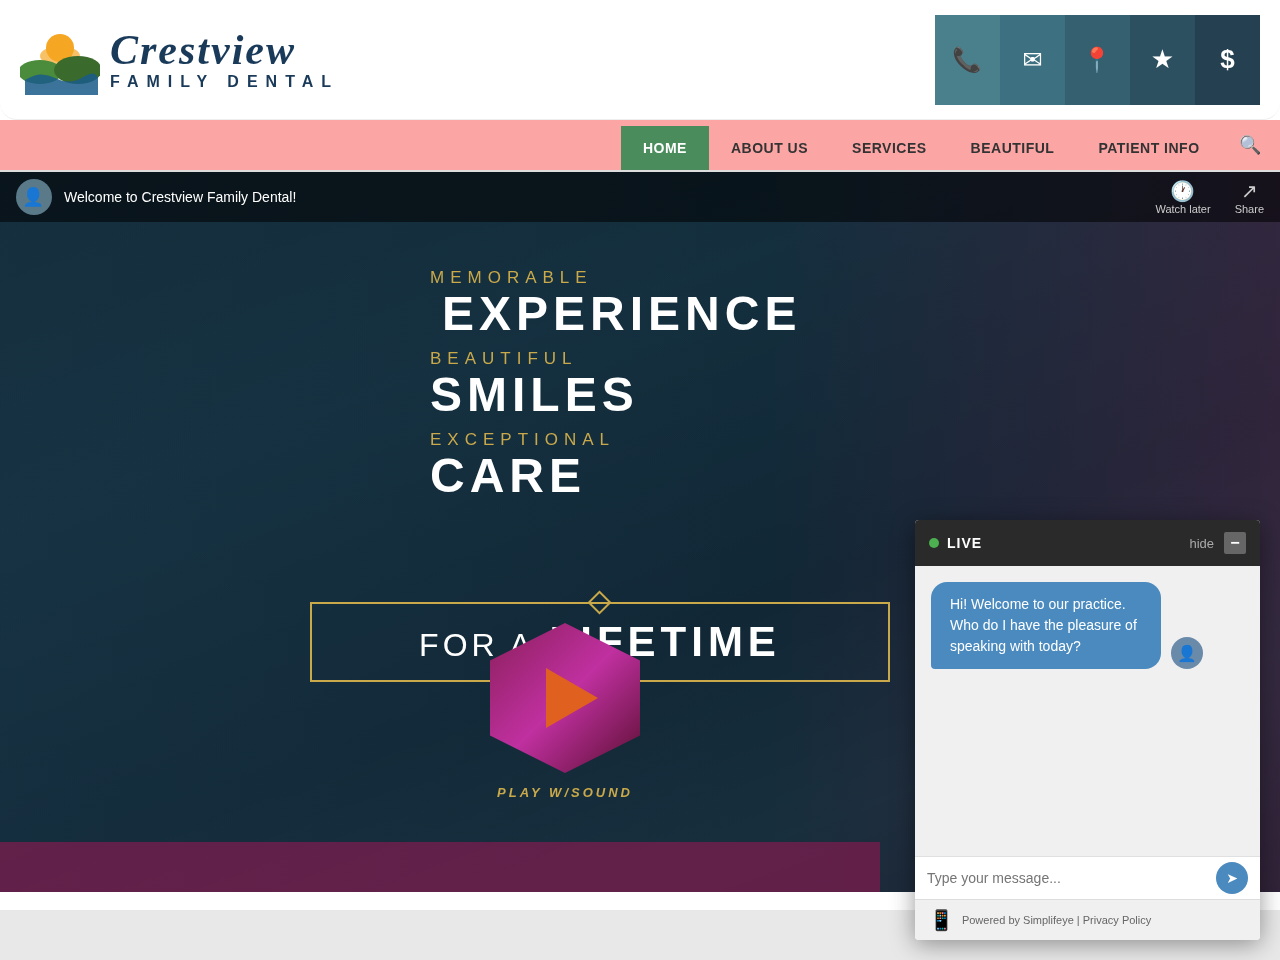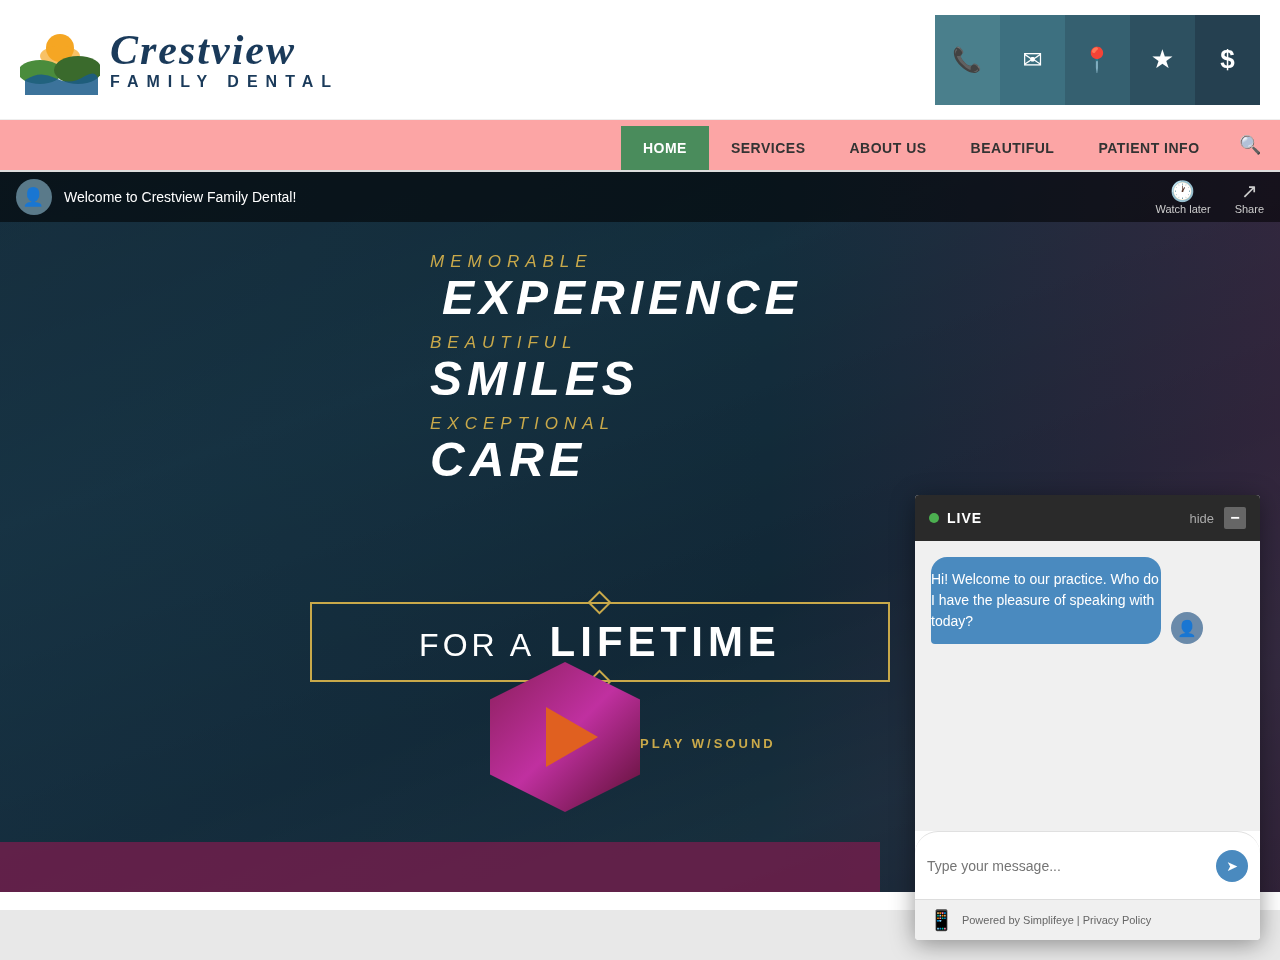--- a/index.html
+++ b/index.html
@@ -1,21 +1,21 @@
 <!DOCTYPE html>
 <html><head>
   <meta charset="utf-8">
   <style>
     * { margin: 0; padding: 0; box-sizing: border-box; }
     body { font-family: Arial, sans-serif; width: 1280px; height: 960px; overflow: hidden; background: #fff; }
   </style>
 </head>
 <body>
 
-<div style="display:flex; align-items:center; justify-content:space-between; background:#fff; padding:10px 20px; height:120px; border-bottom:1px solid #eee;">
+<div style="display:flex; align-items:center; justify-content:space-between; background:#fff; padding:10px 20px; height:120px; border-bottom:1px solid #eee;border-radius:17px;">
   <div style="display:flex; align-items:center; gap:10px;">
 
     <svg width="80" height="80" viewBox="0 0 80 80">
 
       <circle cx="40" cy="28" r="14" fill="#f5a623"></circle>
       <ellipse cx="40" cy="36" rx="20" ry="10" fill="#f5a623" opacity="0.7"></ellipse>
 
       <ellipse cx="20" cy="52" rx="22" ry="12" fill="#4a8c3c"></ellipse>
       <ellipse cx="58" cy="50" rx="24" ry="14" fill="#3a6a2c"></ellipse>
 
@@ -32,22 +32,22 @@
     <button style="width:65px;height:90px;background:#4a7f8c;border:none;color:#fff;font-size:24px;cursor:pointer;display:flex;align-items:center;justify-content:center;">📞</button>
     <button style="width:65px;height:90px;background:#3d7080;border:none;color:#fff;font-size:24px;cursor:pointer;display:flex;align-items:center;justify-content:center;">✉</button>
     <button style="width:65px;height:90px;background:#356070;border:none;color:#fff;font-size:24px;cursor:pointer;display:flex;align-items:center;justify-content:center;">📍</button>
     <button style="width:65px;height:90px;background:#2d5060;border:none;color:#fff;font-size:26px;cursor:pointer;display:flex;align-items:center;justify-content:center;">★</button>
     <button style="width:65px;height:90px;background:#254050;border:none;color:#fff;font-size:26px;font-weight:700;cursor:pointer;display:flex;align-items:center;justify-content:center;">$</button>
   </div>
 </div>
 
 <nav style="display:flex; align-items:flex-end; justify-content:flex-end; background:#fca5a5; border-bottom:2px solid #ddd;">
   <a style="padding:14px 22px;font-size:14px;font-weight:700;color:#fff;background:#4a8c5c;cursor:pointer;text-decoration:none;letter-spacing:0.5px;">HOME</a>
+  <a style="padding:14px 22px;font-size:14px;font-weight:600;color:#333;cursor:pointer;text-decoration:none;letter-spacing:0.5px;">ABOUT US</a>
   <a style="padding:14px 22px;font-size:14px;font-weight:600;color:#333;cursor:pointer;text-decoration:none;letter-spacing:0.5px;">SERVICES</a>
-  <a style="padding:14px 22px;font-size:14px;font-weight:600;color:#333;cursor:pointer;text-decoration:none;letter-spacing:0.5px;">ABOUT US</a>
   <a style="padding:14px 22px;font-size:14px;font-weight:600;color:#333;cursor:pointer;text-decoration:none;letter-spacing:0.5px;">BEAUTIFUL</a>
   <a style="padding:14px 22px;font-size:14px;font-weight:600;color:#333;cursor:pointer;text-decoration:none;letter-spacing:0.5px;">PATIENT INFO</a>
   <button style="padding:14px 18px;font-size:18px;color:#555;cursor:pointer;border:none;background:none;">🔍</button>
 </nav>
 
 <div style="position:relative; width:1280px; height:720px; background:linear-gradient(160deg, #1a3540 0%, #1e4a5a 30%, #163040 60%, #2a4a58 80%, #1a2a38 100%); overflow:hidden;">
 
   <div style="position:absolute;inset:0;background:rgba(15,35,50,0.7);z-index:1;"></div>
 
   <div style="position:absolute;left:0;top:0;width:60%;height:100%;background:linear-gradient(to right, rgba(30,60,80,0.3), transparent);z-index:2;"></div>
@@ -61,21 +61,21 @@
         <span style="font-size:20px;">🕐</span>
         <span>Watch later</span>
       </div>
       <div style="display:flex;flex-direction:column;align-items:center;color:#ccc;font-size:11px;cursor:pointer;">
         <span style="font-size:20px;">↗</span>
         <span>Share</span>
       </div>
     </div>
   </div>
 
-  <div style="position:absolute;top:80px;left:430px;z-index:10;font-style:italic;">
+  <div style="position:absolute;top:96px;left:430px;z-index:10;">
 
     <div style="margin-bottom:8px;">
       <div style="font-size:17px;letter-spacing:6px;color:#c9a94a;font-weight:400;font-family:Arial,sans-serif;">MEMORABLE</div>
       <div style="font-size:48px;font-weight:800;color:#fff;letter-spacing:5px;line-height:1.1;font-family:Arial,sans-serif;margin-left:12px;">EXPERIENCE</div>
     </div>
 
     <div style="margin-bottom:8px;">
       <div style="font-size:17px;letter-spacing:6px;color:#c9a94a;font-weight:400;font-family:Arial,sans-serif;">BEAUTIFUL</div>
       <div style="font-size:48px;font-weight:800;color:#fff;letter-spacing:5px;line-height:1.1;font-family:Arial,sans-serif;">SMILES</div>
     </div>
@@ -90,45 +90,45 @@
     <div style="border:2px solid #c9a94a;padding:14px 40px;text-align:center;position:relative;">
       
       <div style="position:absolute;top:-10px;left:50%;margin-left:-9px;width:17px;height:17px;border:2px solid #c9a94a;transform:rotate(45deg);background:transparent;"></div>
       
       <div style="position:absolute;bottom:-10px;left:50%;margin-left:-9px;width:17px;height:17px;border:2px solid #c9a94a;transform:rotate(45deg);background:transparent;"></div>
       <span style="font-size:32px;font-weight:400;color:#fff;letter-spacing:4px;">FOR A</span>
       <strong style="font-size:42px;font-weight:900;color:#fff;letter-spacing:5px;margin-left:10px;">LIFETIME</strong>
     </div>
   </div>
 
-  <div style="position:absolute;bottom:80px;left:490px;z-index:10;display:flex;flex-direction:row;align-items:center;cursor:pointer;">
+  <div style="position:absolute;bottom:92px;left:490px;z-index:10;display:flex;flex-direction:column;align-items:center;cursor:pointer;font-style:italic;">
     <div style="width:150px;height:150px;background:linear-gradient(135deg,#8a1f5a 0%,#c030a0 50%,#5a0f30 100%);clip-path:polygon(50% 0%, 100% 25%, 100% 75%, 50% 100%, 0% 75%, 0% 25%);display:flex;align-items:center;justify-content:center;">
       <div style="width:0;height:0;border-top:30px solid transparent;border-bottom:30px solid transparent;border-left:52px solid #e06020;margin-left:14px;"></div>
     </div>
     <span style="color:#c9a94a;font-size:13px;letter-spacing:3px;margin-top:12px;font-weight:700;">PLAY W/SOUND</span>
   </div>
 
   <div style="position:absolute;bottom:0;left:0;width:880px;height:50px;background:rgba(110,30,75,0.85);z-index:10;"></div>
 
 </div>
 
 <div style="position:fixed;bottom:20px;right:20px;width:345px;background:#fff;border-radius:4px;box-shadow:0 4px 25px rgba(0,0,0,0.4);z-index:1000;overflow:hidden;">
   <div style="background:#2a2a2a;display:flex;align-items:center;padding:10px 14px;height:46px;">
     <div style="width:10px;height:10px;border-radius:50%;background:#4caf50;margin-right:8px;flex-shrink:0;"></div>
     <span style="color:#fff;font-size:14px;font-weight:700;flex:1;letter-spacing:1px;">LIVE</span>
     <span style="color:#aaa;font-size:13px;cursor:pointer;margin-right:10px;">hide</span>
     <button style="color:#fff;font-size:16px;cursor:pointer;background:#666;width:22px;height:22px;display:flex;align-items:center;justify-content:center;border:none;border-radius:2px;font-weight:900;">−</button>
   </div>
   <div style="background:#f0f0f0;padding:16px;min-height:290px;">
     <div style="display:flex;align-items:flex-end;gap:10px;">
-      <div style="background:#4a8abf;color:#fff;border-radius:16px 16px 16px 4px;padding:12px 0;font-size:14px;line-height:1.5;max-width:230px;">Hi! Welcome to our practice.  Who do I have the pleasure of speaking with today?</div>
+      <div style="background:#4a8abf;color:#fff;border-radius:16px 16px 16px 4px;padding:12px 19px;font-size:14px;line-height:1.5;max-width:230px;">Hi! Welcome to our practice.  Who do I have the pleasure of speaking with today?</div>
       <div style="width:32px;height:32px;border-radius:50%;background:#6a8aaa;display:flex;align-items:center;justify-content:center;color:#fff;font-size:16px;flex-shrink:0;">👤</div>
     </div>
   </div>
-  <div style="background:#fff;display:flex;align-items:center;border-top:1px solid #e0e0e0;padding:8px 12px;height:68px;border-radius:23px;">
+  <div style="background:#fff;display:flex;align-items:center;border-top:1px solid #e0e0e0;padding:8px 12px;height:43px;">
     <input type="text" style="flex: 1 1 0%; border: none; outline: none; font-size: 14px; color: rgb(153, 153, 153); background: transparent;" placeholder="Type your message...">
     <button style="width:32px;height:32px;border-radius:50%;background:#4a8abf;border:none;cursor:pointer;display:flex;align-items:center;justify-content:center;color:#fff;font-size:14px;">➤</button>
   </div>
   <div style="background:#f0f0f0;padding:8px 14px;font-size:11px;color:#666;display:flex;align-items:center;gap:8px;border-top:1px solid #ddd;">
     <span style="font-size:20px;color:#4a8abf;">📱</span>
     <span>Powered by Simplifeye | Privacy Policy</span>
   </div>
 </div>
 
 <div style="position:fixed;bottom:0;left:0;width:1280px;height:50px;background:#e8e8e8;z-index:0;"></div>

